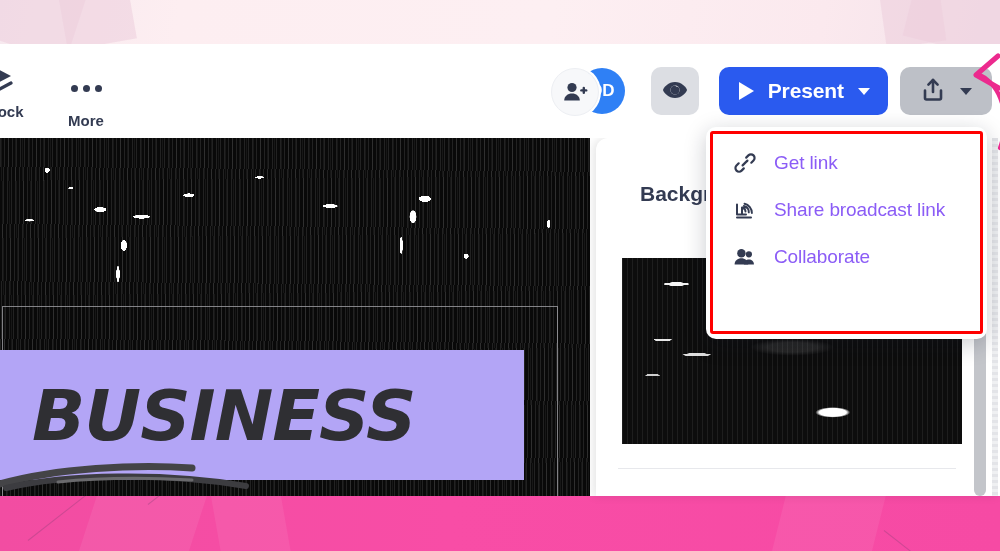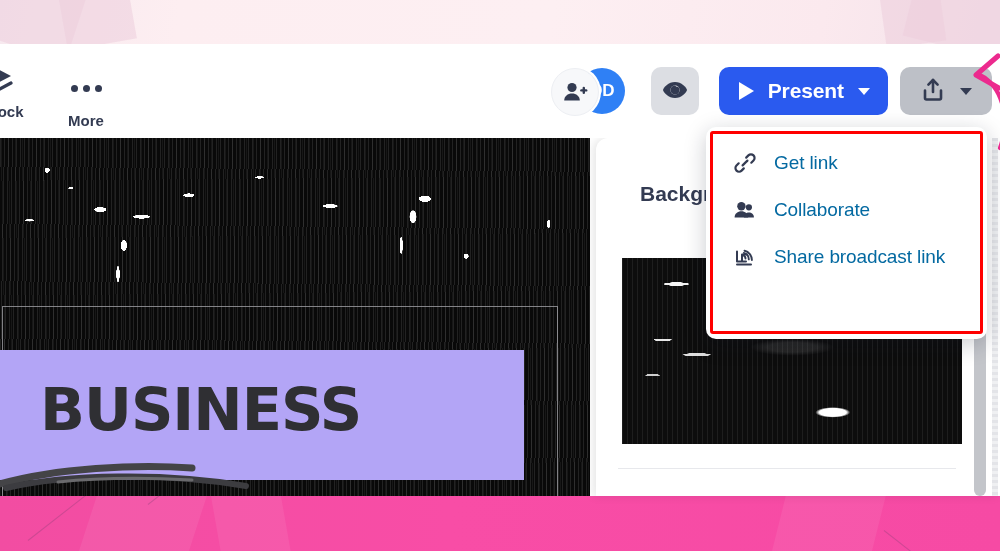--- a/index.html
+++ b/index.html
@@ -165,23 +165,23 @@
     border: 1px solid rgba(170,170,175,0.75);
     border-bottom: none;
   }
   .purple-band {
     position: absolute;
     left: -10px; top: 212px; width: 534px; height: 130px;
     background: #b3a5f6;
   }
   .biz-word {
     position: absolute;
-    left: 40px; top: 237px;
+    left: 32px; top: 237px;
     font-family: "DejaVu Sans", sans-serif;
-    font-size: 59px; font-weight: bold; 
+    font-size: 70px; font-weight: bold; font-style: italic;
     color: #2f2f33; letter-spacing: -1px;
     white-space: nowrap;
   }
   .scribble { position: absolute; left: -4px; top: 320px; width: 340px; height: 36px; }
 
   
   .pink-band {
     position: absolute; left: 0; top: 358px; width: 1000px; height: 55px;
     background: linear-gradient(92deg, #f24da2 0%, #f84da6 45%, #f64aa4 100%);
     overflow: hidden;
@@ -256,21 +256,21 @@
   .dd-item {
     display: flex; align-items: center; gap: 16px;
     height: 47px; padding-left: 26px;
     cursor: pointer;
   }
   .dd-item .dd-ic {
     width: 26px; height: 26px; display: flex; align-items: center; justify-content: center;
     color: #333b52; flex: none;
   }
   .dd-item .dd-lbl {
-    font-size: 19px; color: #0369a1; white-space: nowrap; letter-spacing: -0.1px;
+    font-size: 19px; color: #8b5cf6; white-space: nowrap; letter-spacing: -0.1px;
   }
 
   
   .anno-arrow {
     position: absolute; left: 900px; top: 48px; width: 110px; height: 105px;
     z-index: 50; pointer-events: none;
   }
 </style>
 </head>
 <body>
@@ -397,43 +397,43 @@
             <path d="M10.8 17.4 L8.6 19.6 a3.6 3.6 0 0 1 -5.1 -5.1 L5.7 12.3" fill="none" stroke="#333b52" stroke-width="2.2" stroke-linecap="round"></path>
           </svg>
         </span>
         <span class="dd-lbl">Get link</span>
       </div>
 
 
       <div class="dd-item">
         <span class="dd-ic">
           <svg width="24" height="24" viewBox="0 0 24 24">
-            <circle cx="15.9" cy="9.3" r="3.1" fill="#333b52"></circle>
-            <path d="M10.9 19.4c0-3 2.3-4.8 5-4.8s5 1.8 5 4.8z" fill="#333b52"></path>
-            <circle cx="8.4" cy="8.2" r="4.2" fill="#333b52"></circle>
-            <path d="M1.6 19.4c0-3.8 3.1-6.1 6.8-6.1s6.8 2.3 6.8 6.1z" fill="#333b52"></path>
-          </svg>
-        </span>
-        <span class="dd-lbl">Collaborate</span>
-      </div>
-
-      <div class="dd-item">
-        <span class="dd-ic">
-          <svg width="24" height="24" viewBox="0 0 24 24">
             <path d="M4 6.5 v10 M4 16.5 h9" stroke="#333b52" stroke-width="2" stroke-linecap="round" fill="none"></path>
             <path d="M4 19.5 h14" stroke="#333b52" stroke-width="2" stroke-linecap="round"></path>
             <path d="M9 16.5 L9 9.5 L14.5 9.5" fill="none" stroke="#333b52" stroke-width="2" stroke-linejoin="round"></path>
             <path d="M12.5 13.6 a3.6 3.6 0 0 0 -2.6 -3.5" fill="none" stroke="#333b52" stroke-width="1.9" stroke-linecap="round"></path>
             <path d="M15.8 14.4 a6.6 6.6 0 0 0 -5 -6.5" fill="none" stroke="#333b52" stroke-width="1.9" stroke-linecap="round"></path>
             <path d="M18.9 15 a9.5 9.5 0 0 0 -7.4 -9.3" fill="none" stroke="#333b52" stroke-width="1.9" stroke-linecap="round"></path>
           </svg>
         </span>
         <span class="dd-lbl">Share broadcast link</span>
       </div>
 
+      <div class="dd-item">
+        <span class="dd-ic">
+          <svg width="24" height="24" viewBox="0 0 24 24">
+            <circle cx="15.9" cy="9.3" r="3.1" fill="#333b52"></circle>
+            <path d="M10.9 19.4c0-3 2.3-4.8 5-4.8s5 1.8 5 4.8z" fill="#333b52"></path>
+            <circle cx="8.4" cy="8.2" r="4.2" fill="#333b52"></circle>
+            <path d="M1.6 19.4c0-3.8 3.1-6.1 6.8-6.1s6.8 2.3 6.8 6.1z" fill="#333b52"></path>
+          </svg>
+        </span>
+        <span class="dd-lbl">Collaborate</span>
+      </div>
+
     </div>
     <div class="dd-highlight"></div>
   </div>
 
   <svg class="anno-arrow" viewBox="0 0 110 105">
     <path d="M100 100 C110 72, 104 38, 78 26" fill="none" stroke="#ec2a8e" stroke-width="4.2" stroke-linecap="round"></path>
     <path d="M98 8 L76 27 L99 40" fill="none" stroke="#ec2a8e" stroke-width="5" stroke-linecap="round" stroke-linejoin="round"></path>
   </svg>
 
 </div>

